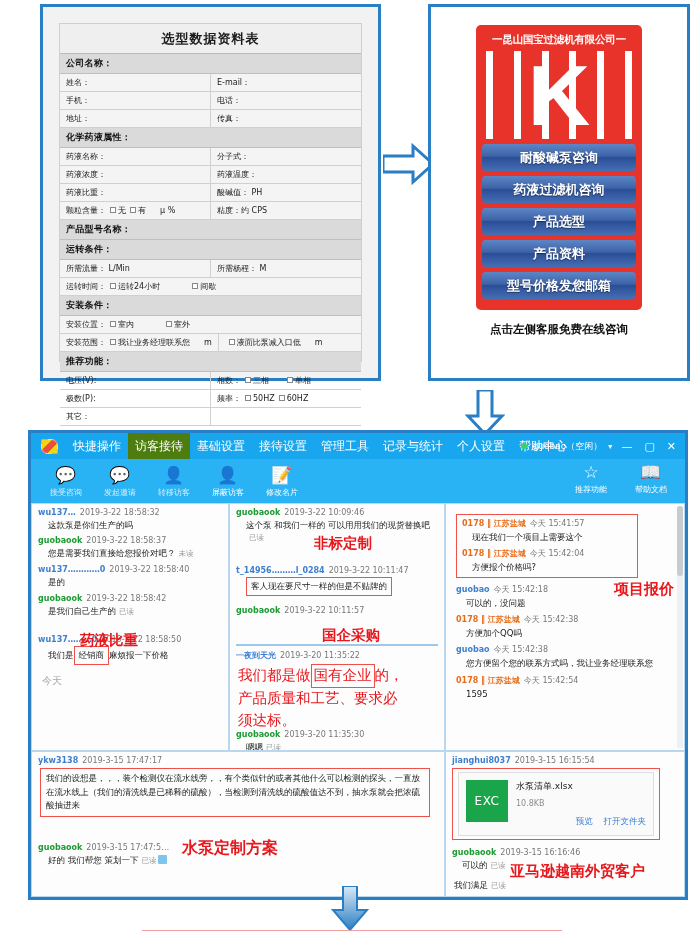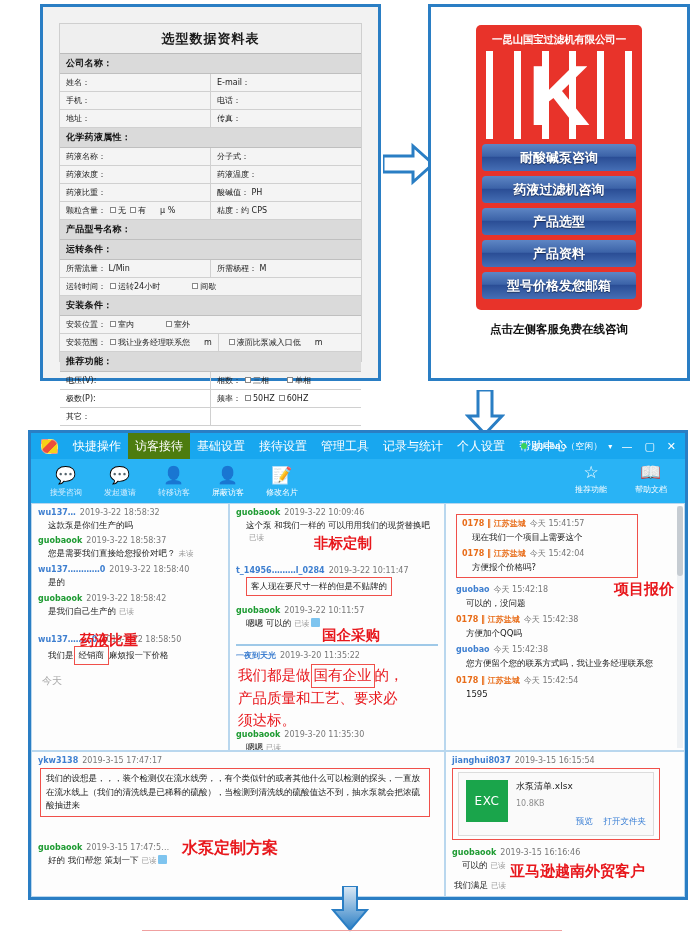--- a/index.html
+++ b/index.html
@@ -392,21 +392,20 @@
         <div class="mhead"><span class="mname green">guobaook</span><span class="mtime">2019-3-22 10:09:46</span></div>
         <div class="mbody"><span>这个泵 和我们一样的  可以用用我们的现货替换吧</span><span class="read">已读</span></div>
       </div>
       <div class="anno" style="left:84px; top:30px;">非标定制</div>
       <div class="msg" style="margin-top:22px;">
         <div class="mhead"><span class="mname blue">t_14956………l_0284</span><span class="mtime">2019-3-22 10:11:47</span></div>
         <div class="mbody"><span class="redbox">客人现在要尺寸一样的但是不贴牌的</span></div>
       </div>
       <div class="msg" style="margin-top:10px;">
         <div class="mhead"><span class="mname green">guobaook</span><span class="mtime">2019-3-22 10:11:57</span></div>
-        <div class="mbody"><span>嗯嗯 可以的</span><span class="read">已读</span><span class="emo"></span></div>
       </div>
       <div style="position:absolute;left:6px;right:6px;top:140px;border-top:2px solid #9fc9e8;"></div>
       <div style="position:absolute;left:6px;top:146px;">
         <div class="mhead"><span class="mname blue">一夜到天光</span><span class="mtime">2019-3-20 11:35:22</span></div>
       </div>
       <div class="anno" style="left:92px; top:122px;">国企采购</div>
       <div class="bigred" style="position:absolute;left:8px;top:160px;width:200px;">
         <span>我们都是做</span><span class="redbox" style="padding:0 2px;">国有企业</span><span>的，</span><br>
         <span>产品质量和工艺、要求必</span><br>
         <span>须达标。</span>

